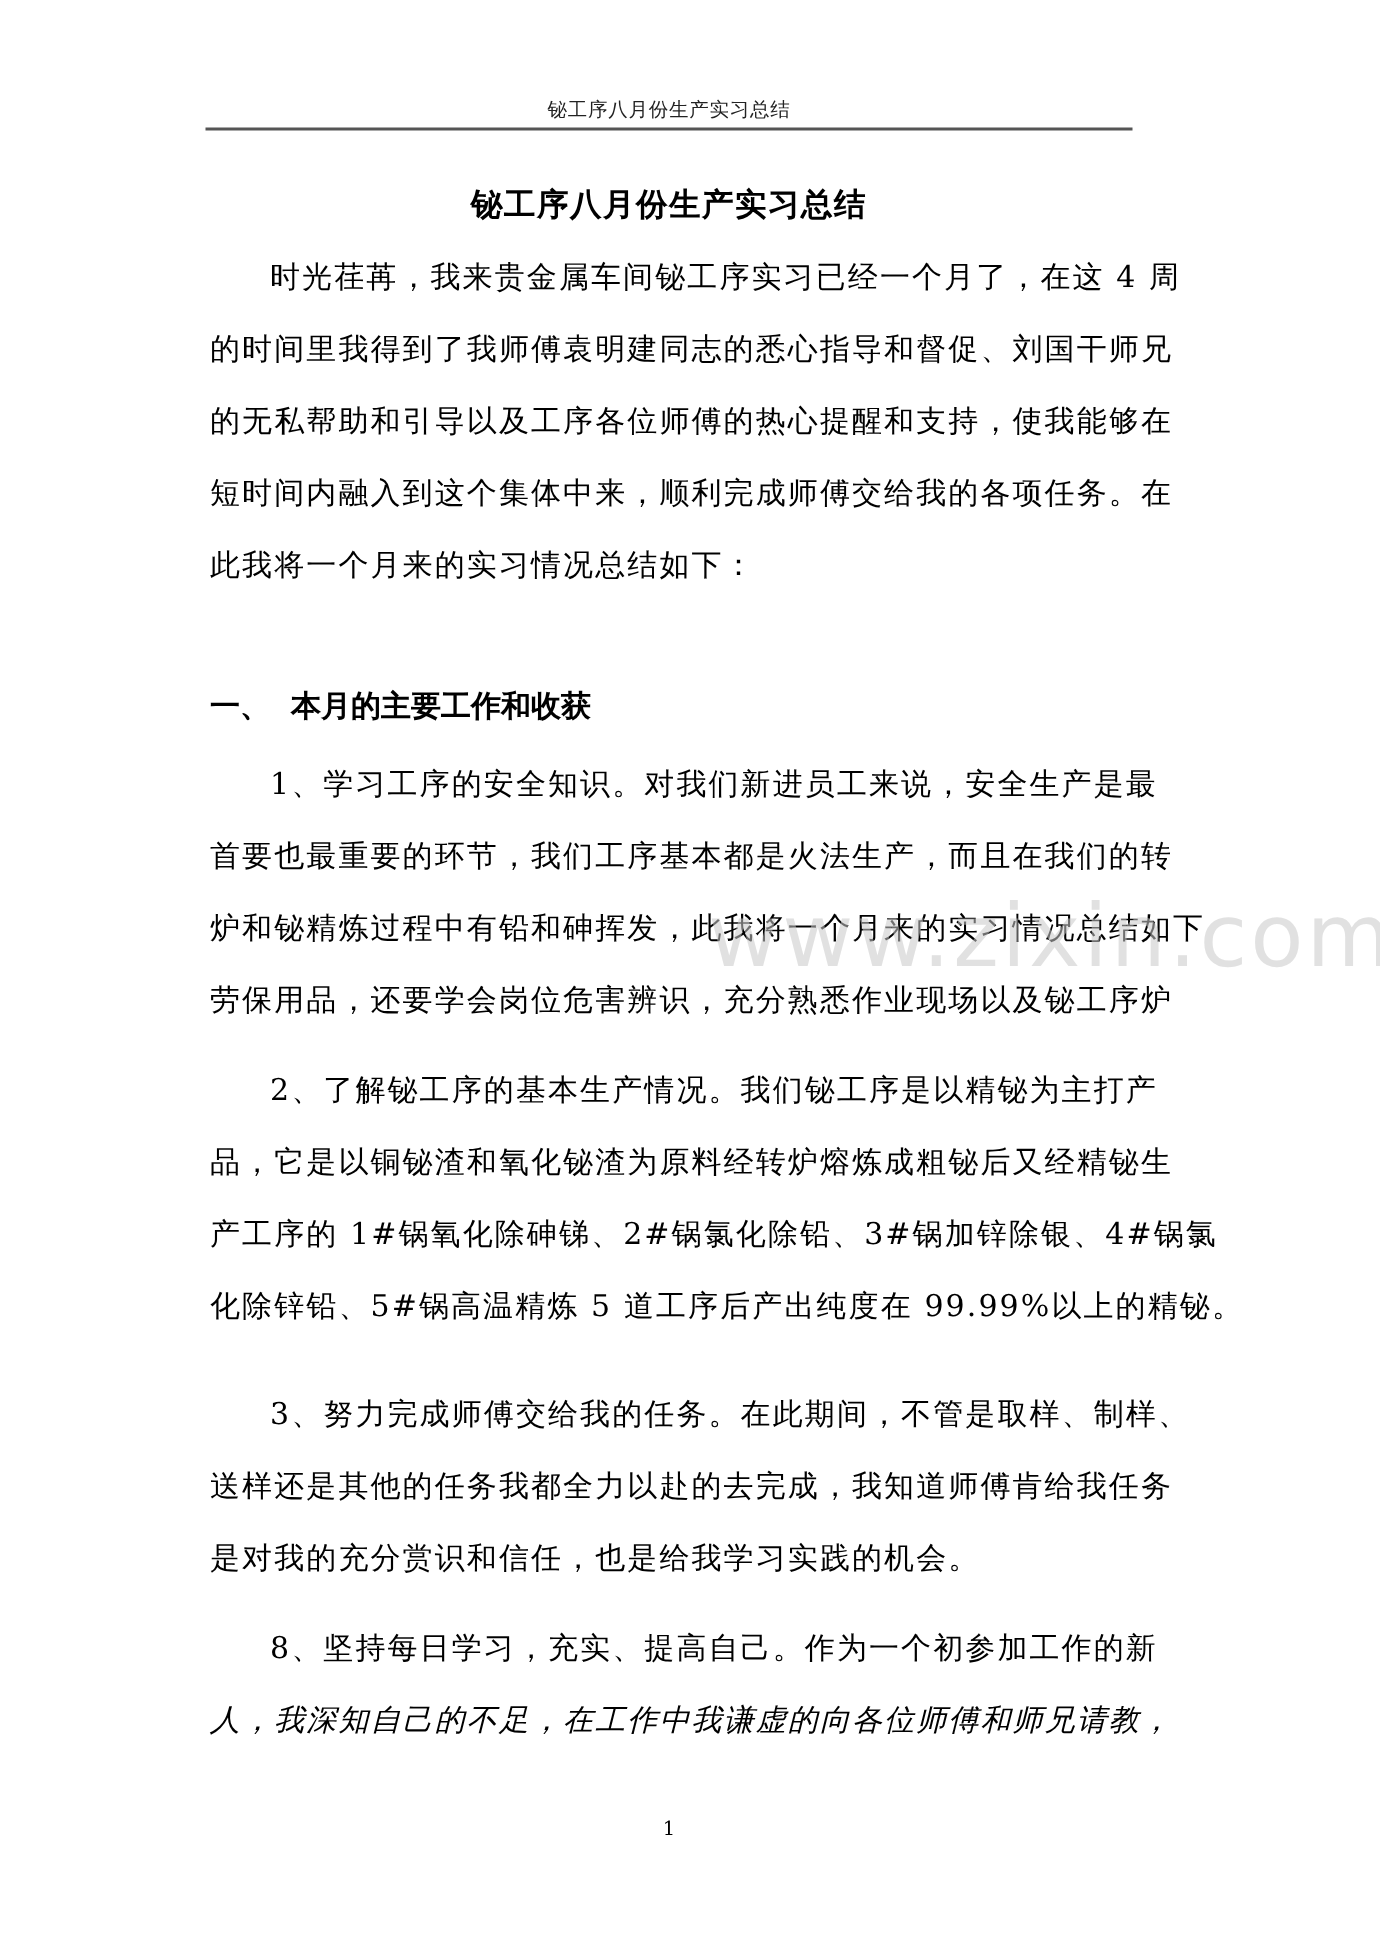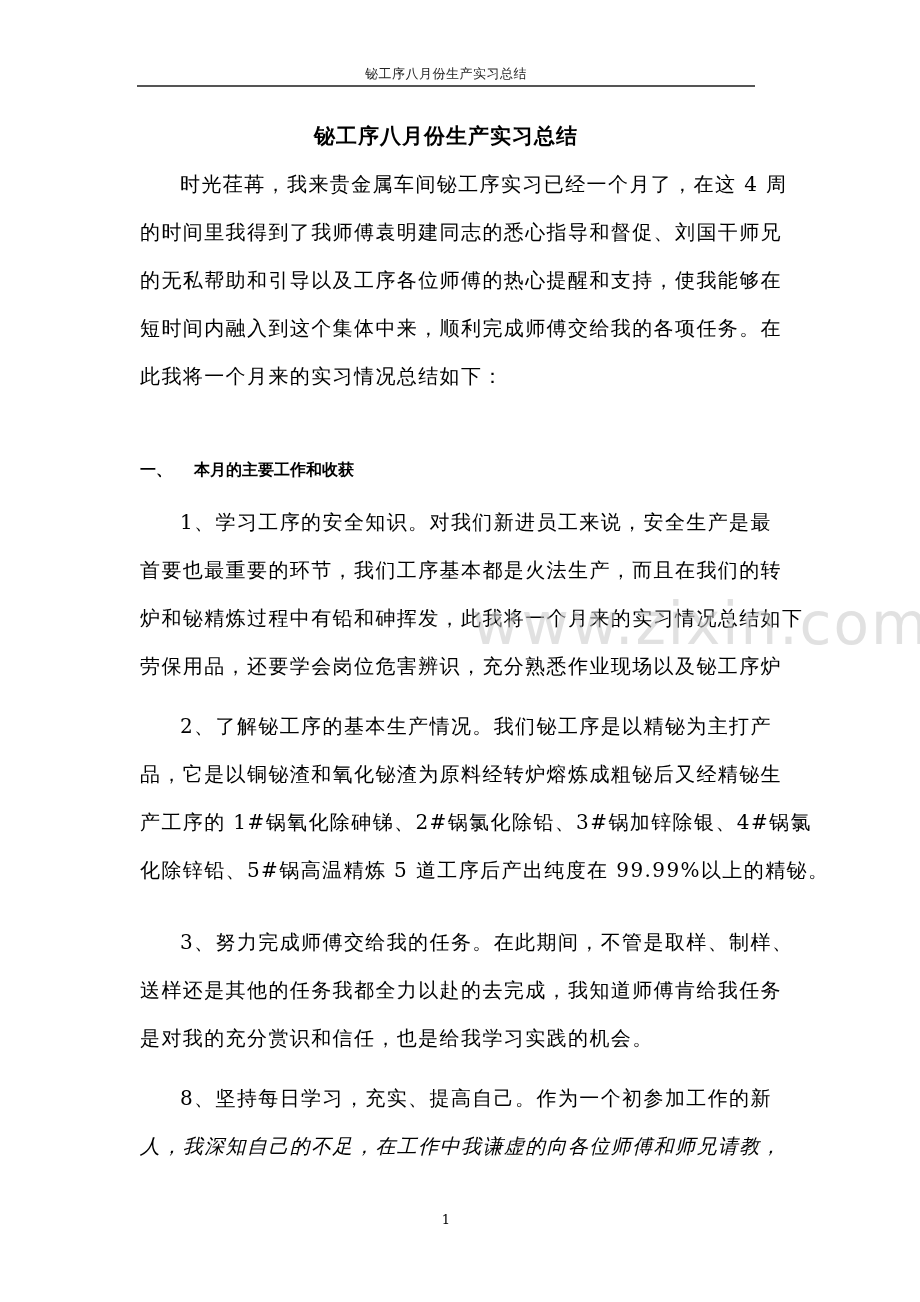--- a/index.html
+++ b/index.html
@@ -68,21 +68,21 @@
       white-space: nowrap;
       height: 36px;
       line-height: 36px;
     }
     .section-heading {
       position: absolute;
       left: 140px;
       top: 456px;
       font-family: "DejaVu Sans", "Liberation Sans", sans-serif;
       font-weight: bold;
-      font-size: 16px;
+      font-size: 20px;
       line-height: 28px;
     }
     .section-heading .num {
       display: inline-block;
       width: 54px;
     }
     .watermark {
       position: absolute;
       left: 472px;
       top: 594px;

